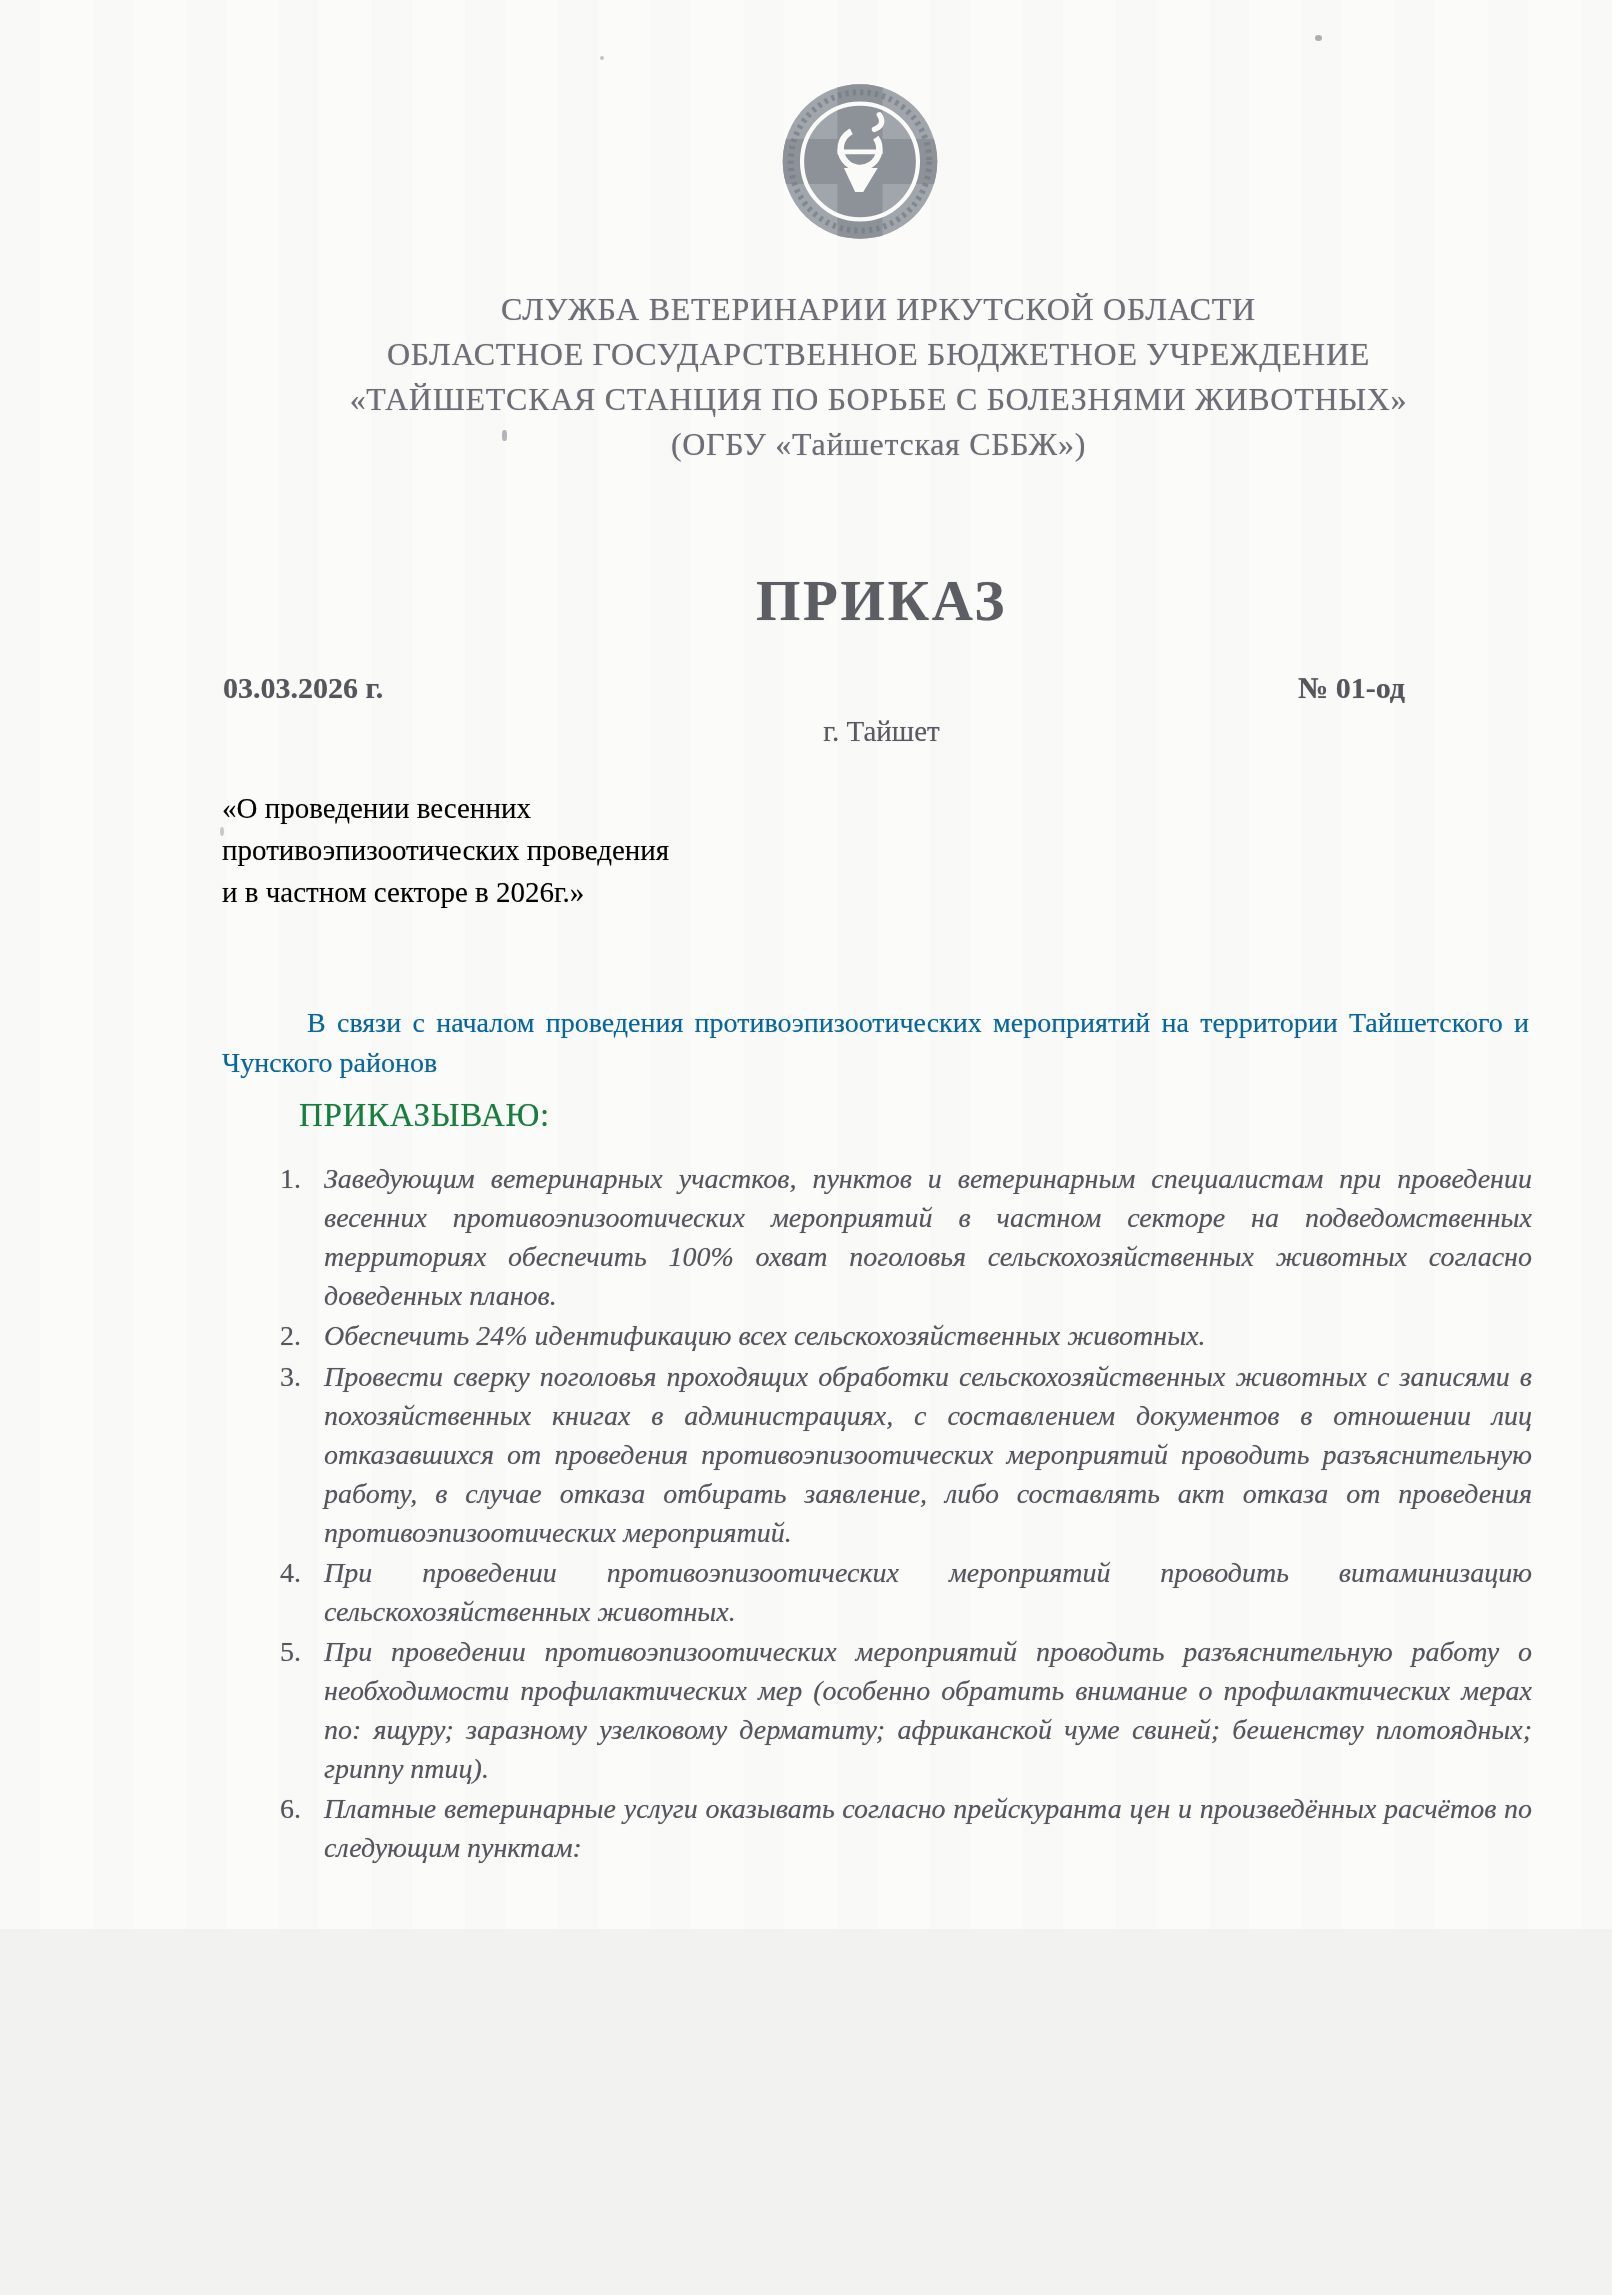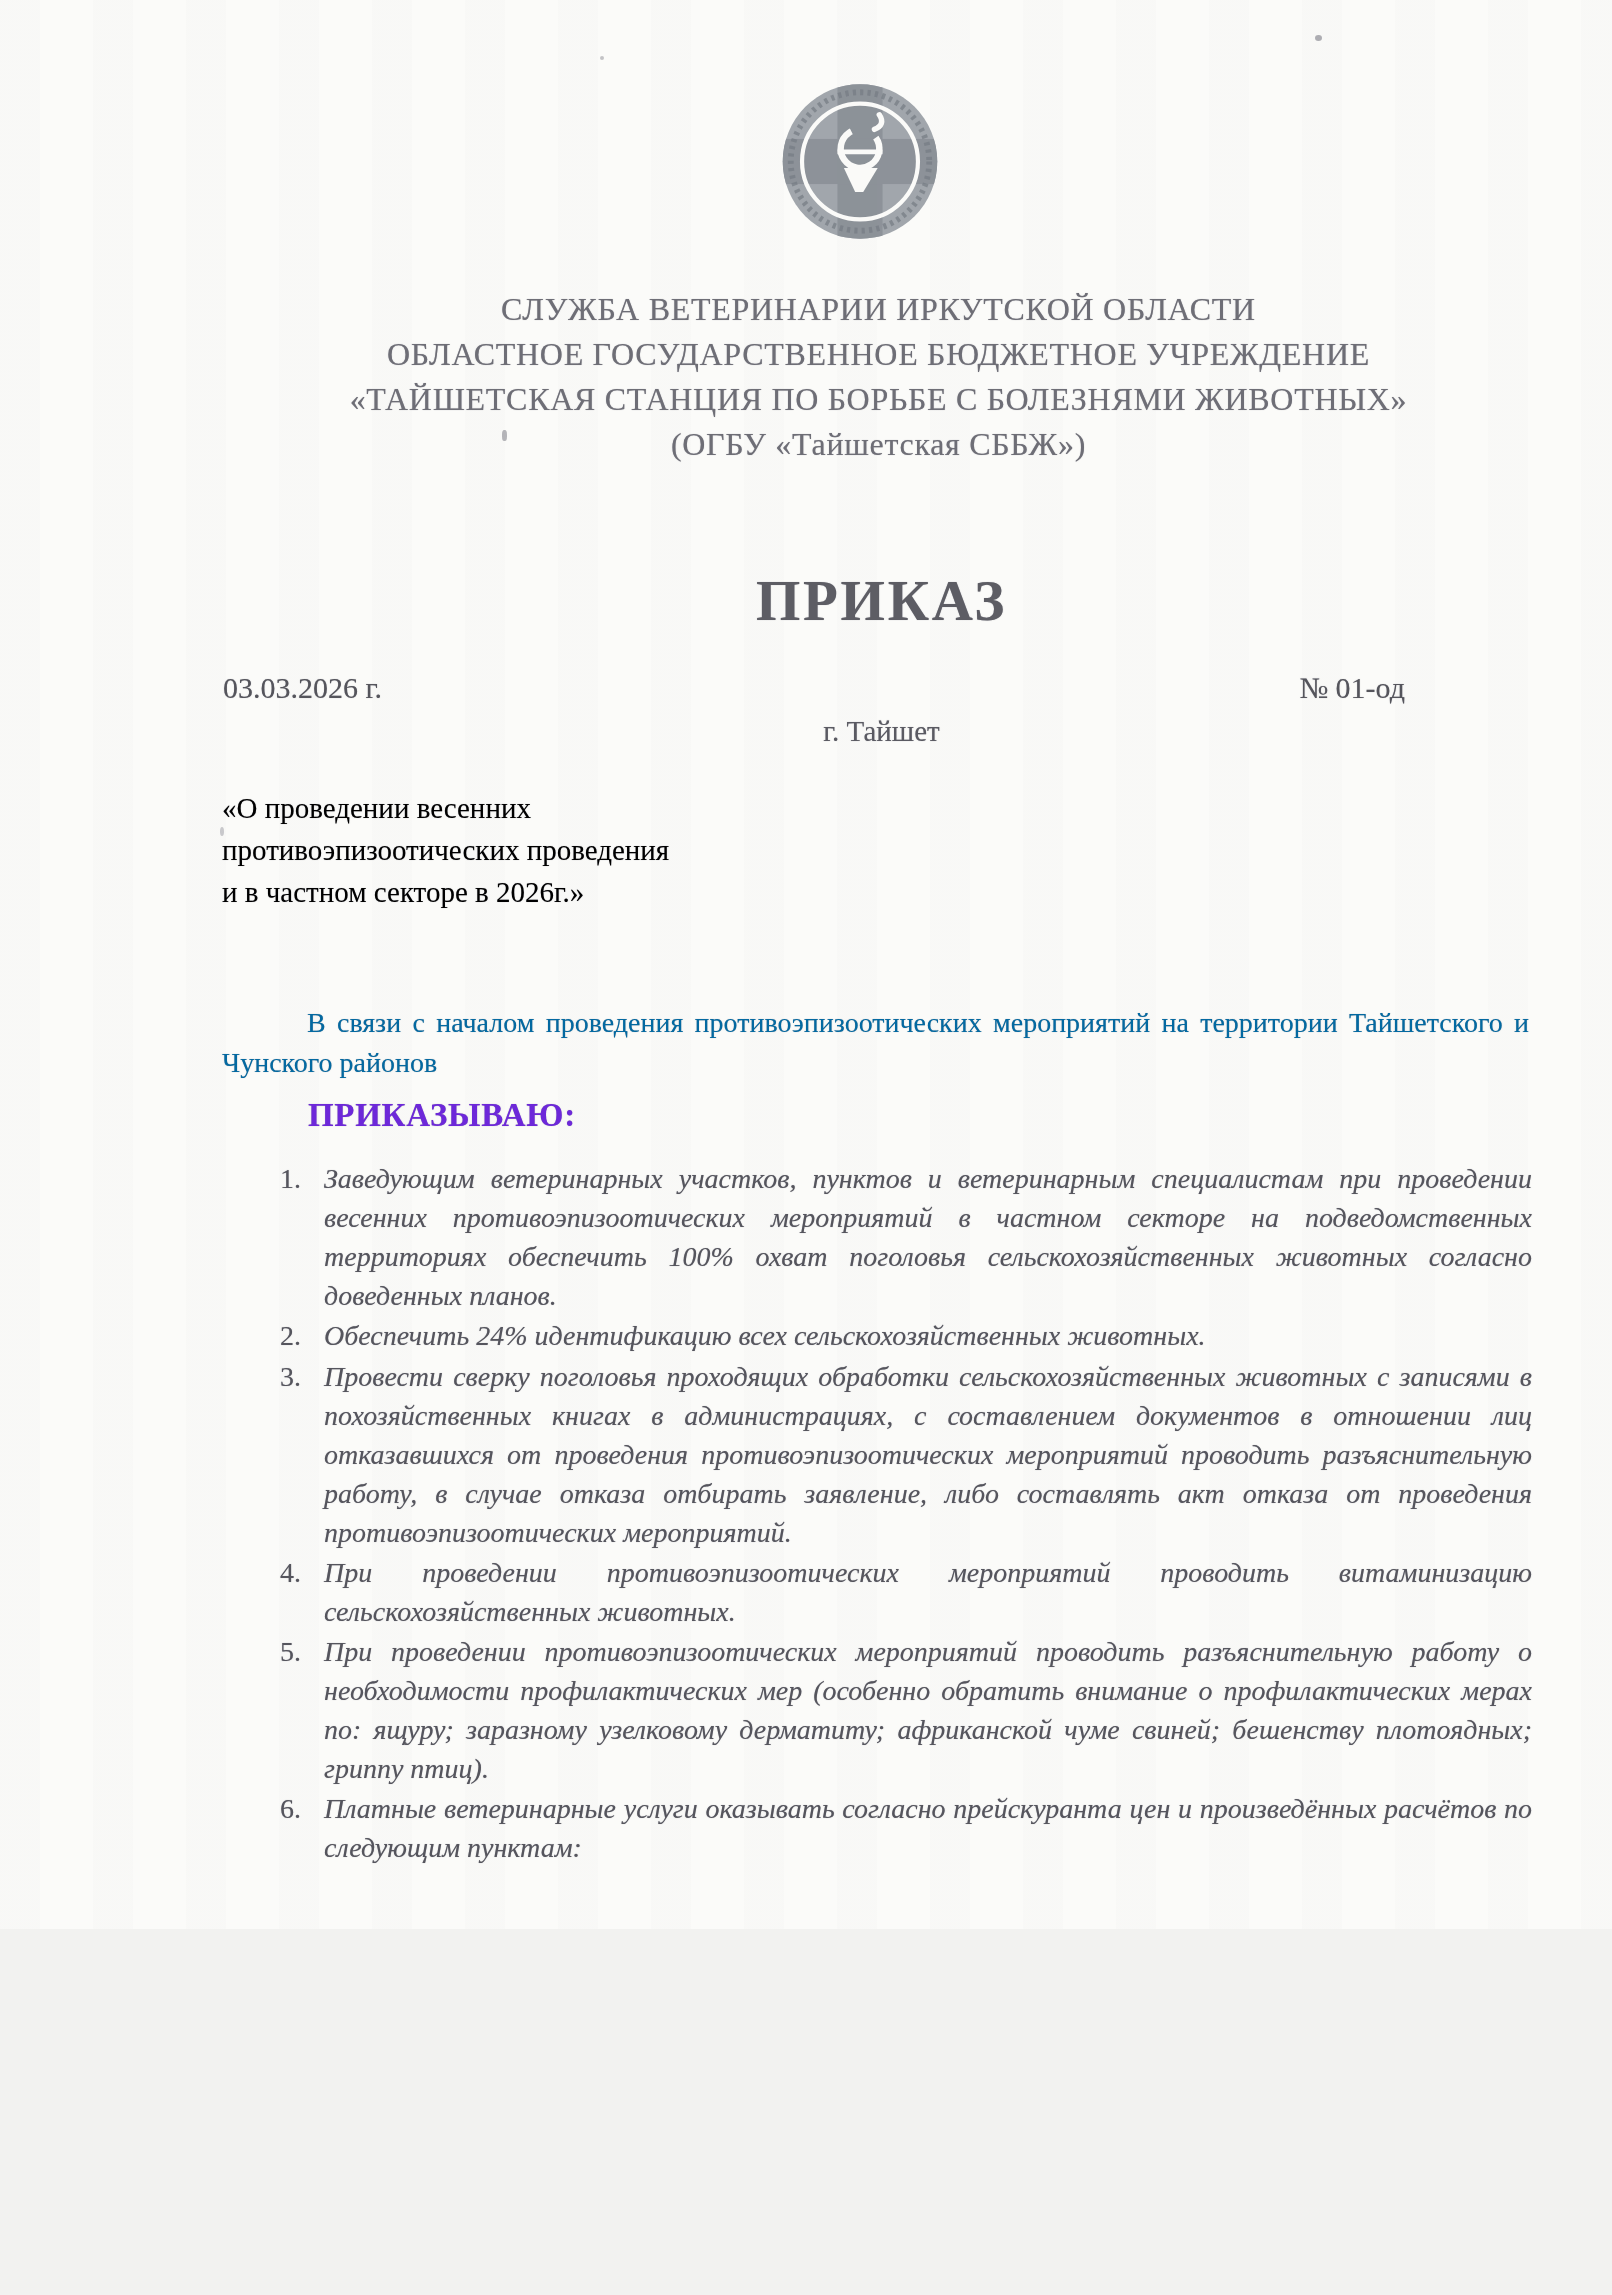--- a/index.html
+++ b/index.html
@@ -42,39 +42,39 @@
   .doc-title{
     position:absolute;left:0;top:568px;width:1613px;
     text-align:center;
     transform:translateX(75px);
     font-size:57px;font-weight:bold;letter-spacing:2.7px;
     color:#5d5d64;
   }
   .date-row{
     position:absolute;left:223px;top:671px;width:1182px;
     display:flex;justify-content:space-between;align-items:baseline;
-    font-size:30px;font-weight:normal;color:#55555c;
+    font-size:30px;font-weight:bold;color:#55555c;
   }
   .city-line{
     position:absolute;left:0;top:715px;width:1613px;
     text-align:center;transform:translateX(75px);
     font-size:29px;color:#5a5a62;
   }
   .subject-block{
     position:absolute;left:222px;top:787px;width:767px;
     font-size:29px;line-height:42px;color:#000000;
   }
   .intro-par{
     position:absolute;left:222px;top:975px;width:1307px;
     text-indent:85px;text-align:justify;
     font-size:28px;line-height:40px;color:#0369a1;
   }
   .orders-heading{
-    position:absolute;left:308px;top:1097px;
-    font-size:33px;font-weight:bold;letter-spacing:0.7px;color:#6d28d9;
+    position:absolute;left:299px;top:1097px;
+    font-size:33px;font-weight:normal;letter-spacing:0.7px;color:#15803d;
   }
   .orders-list{
     position:absolute;left:280px;top:1159px;width:1252px;
     margin:0;padding:0;list-style:none;
     font-size:28px;line-height:39px;color:#55555d;
   }
   .orders-list li{
     display:flex;align-items:flex-start;margin:0 0 1.3px 0;
   }
   .orders-list .num{

